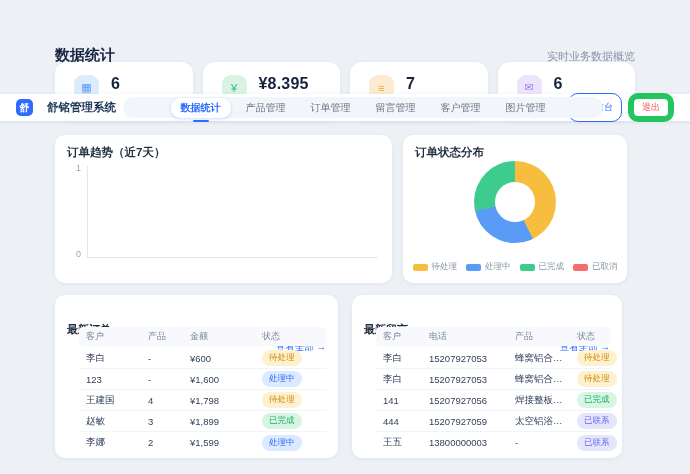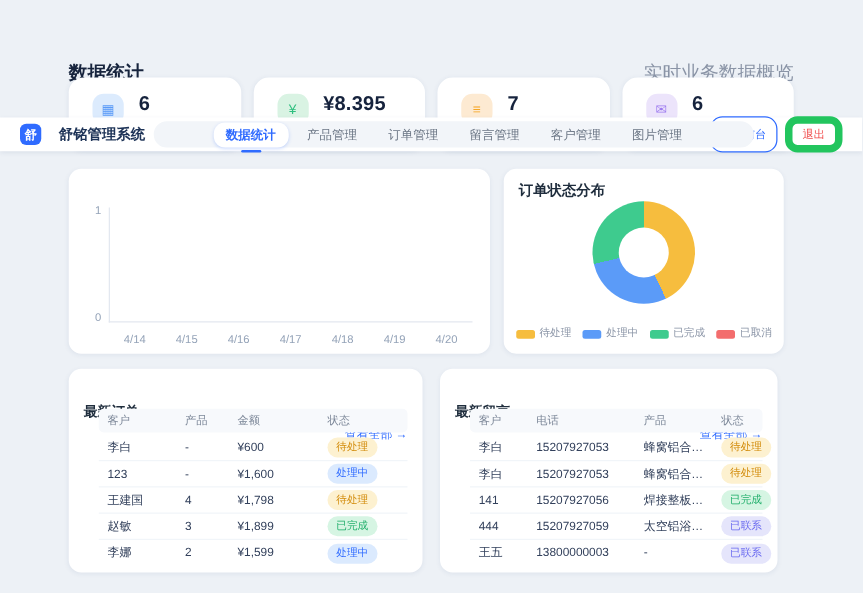--- a/index.html
+++ b/index.html
@@ -2,21 +2,21 @@
 <html><head>
 <meta charset="utf-8">
 <style>
   * { margin:0; padding:0; box-sizing:border-box; }
   html,body { width:690px; height:474px; overflow:hidden; }
   body { background:#edf1f6; font-family:"Liberation Sans","DejaVu Sans",sans-serif; position:relative; color:#1f2d3d; }
 
   
   #title-row { position:absolute; left:55px; top:33px; width:580px; display:flex; justify-content:space-between; align-items:baseline; }
   #page-title { font-size:15px; font-weight:bold; color:#17243d; }
-  #page-subtitle { font-size:15px; color:#8a94a6;margin-top:16px; }
+  #page-subtitle { font-size:11px; color:#8a94a6;margin-top:16px; }
 
   
   #stats-row { position:absolute; left:55px; top:62px; width:580px; display:grid; grid-template-columns:repeat(4,1fr); gap:10px; z-index:1; }
   .stat-card { background:#fff; border-radius:12px; height:58px; display:flex; align-items:flex-start; gap:12px; padding:13px 0 0 19px; box-shadow:0 1px 4px rgba(30,60,110,.07); }
   .stat-icon { width:25px; height:25px; border-radius:9px; display:flex; align-items:center; justify-content:center; font-size:11px; flex:0 0 auto; }
   .stat-value { font-size:16px; font-weight:bold; color:#16233d; letter-spacing:.2px; }
 
   
   #navbar { position:absolute; left:0; top:94px; width:690px; height:27px; background:#fff; z-index:5; box-shadow:0 1px 4px rgba(30,60,110,.10); display:flex; align-items:center; }
   #app-logo { width:17px; height:17px; border-radius:5px; background:#2f6bff; color:#fff; font-size:10px; font-weight:bold; display:flex; align-items:center; justify-content:center; margin-left:16px; flex:0 0 auto; }
@@ -103,34 +103,26 @@
       <div class="tab">客户管理</div>
       <div class="tab">图片管理</div>
     </div>
   <div id="nav-actions">
     <button class="nav-btn" id="view-site-button">查看前台</button>
     <button class="nav-btn" id="logout-button">退出</button>
   </div>
 </div>
 
 <div class="card" id="trend-card">
+  <div class="card-title">订单趋势（近7天）</div>
   <div id="y-ticks">
       <span>1</span>
       <span>0</span>
     </div>
   <div id="plot-area"></div>
-  <div id="x-ticks">
-      <span>4/14</span>
-      <span>4/15</span>
-      <span>4/16</span>
-      <span>4/17</span>
-      <span>4/18</span>
-      <span>4/19</span>
-      <span>4/20</span>
-    </div>
 </div>
 
 <div class="card" id="status-card">
   <div class="card-title">订单状态分布</div>
   <div id="donut" style="background: conic-gradient(rgb(246, 189, 62) 0deg, rgb(246, 189, 62) 154.286deg, rgb(91, 155, 248) 154.286deg, rgb(91, 155, 248) 257.143deg, rgb(62, 203, 142) 257.143deg, rgb(62, 203, 142) 360deg);">
     <div class="donut-hole"></div>
   </div>
   <div id="legend">
       <span class="legend-item">
         <span class="legend-swatch" style="background: rgb(246, 189, 62);"></span>

